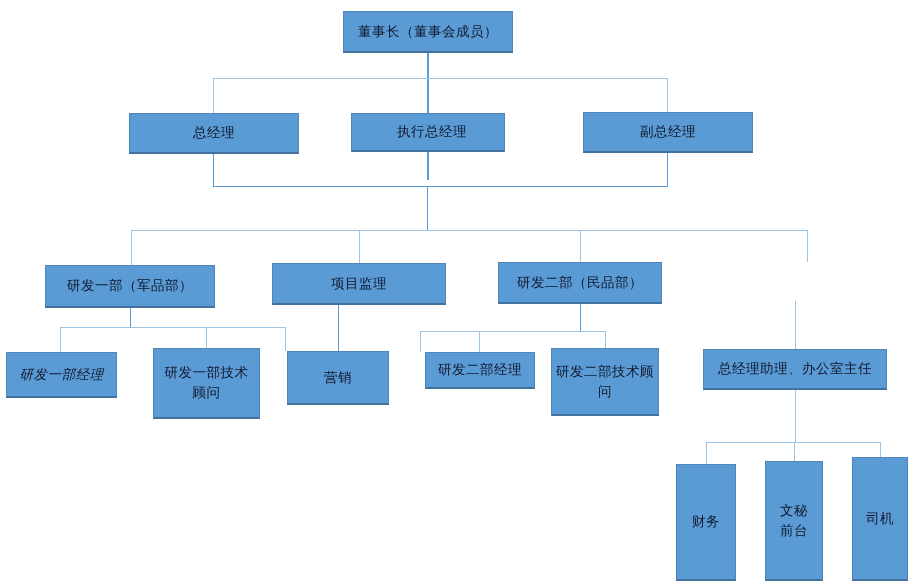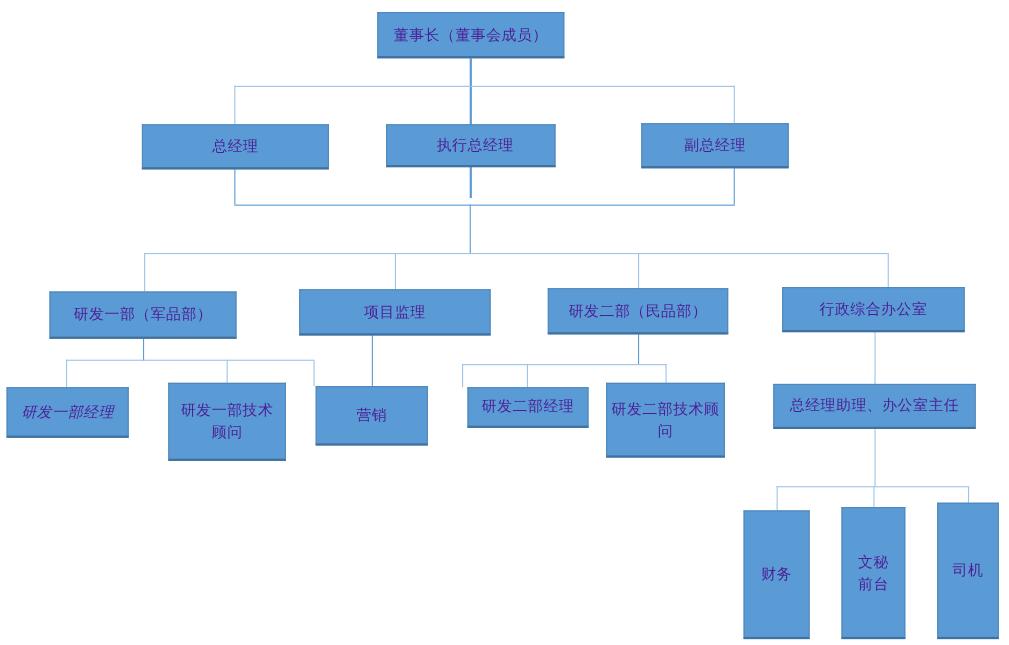--- a/index.html
+++ b/index.html
@@ -14,21 +14,21 @@
     background: #ffffff;
     font-family: "Liberation Serif", "DejaVu Serif", serif;
     overflow: hidden;
   }
   .node {
     position: absolute;
     box-sizing: border-box;
     background: #5B9BD5;
     border: 1px solid #5087B8;
     border-bottom: 2px solid #41719C;
-    color: #4c1d95;
+    color: #0f172a;
     display: flex;
     align-items: center;
     justify-content: center;
     text-align: center;
     font-size: 13.5px;
     line-height: 1.45;
     letter-spacing: 0.5px;
     padding: 2px 4px;
     white-space: pre-line;
     z-index: 2;
@@ -86,29 +86,28 @@
   <div class="conn v" style="left:706px; top:442px; height:22px;"></div>
   <div class="conn v" style="left:794px; top:442px; height:19px;"></div>
   <div class="conn v" style="left:880px; top:442px; height:15px;"></div>
 
   <div class="node" style="left:343px; top:11px; width:170px; height:42px;">董事长（董事会成员）</div>
 
   <div class="node" style="left:129px; top:113px; width:170px; height:41px;">总经理</div>
 
   <div class="node" style="left:351px; top:113px; width:154px; height:39px;padding-left:12px;">执行总经理</div>
 
-  <div class="node" style="left:583px; top:112px; width:134px; height:41px;">副总经理</div>
+  <div class="node" style="left:583px; top:112px; width:170px; height:41px;">副总经理</div>
 
   <div class="node" style="left:45px; top:265px; width:170px; height:43px;">研发一部（军品部）</div>
 
   <div class="node" style="left:498px; top:262px; width:164px; height:42px;">研发二部（民品部）</div>
 
   <div class="node" style="left:272px; top:263px; width:174px; height:42px;">项目监理</div>
 
-  <div class="node" style="left:711px; top:261px; width:166px; height:41px;">行政综合办公室</div>
 
   <div class="node" style="left:6px; top:352px; width:111px; height:46px;font-style:italic;">研发一部经理</div>
 
   <div class="node tall" style="left:153px; top:348px; width:107px; height:71px;">研发一部技术顾问</div>
 
   <div class="node" style="left:287px; top:351px; width:102px; height:54px;">营销</div>
 
   <div class="node" style="left:425px; top:352px; width:110px; height:37px;">研发二部经理</div>
 
   <div class="node tall" style="left:551px; top:348px; width:108px; height:68px;">研发二部技术顾问</div>

